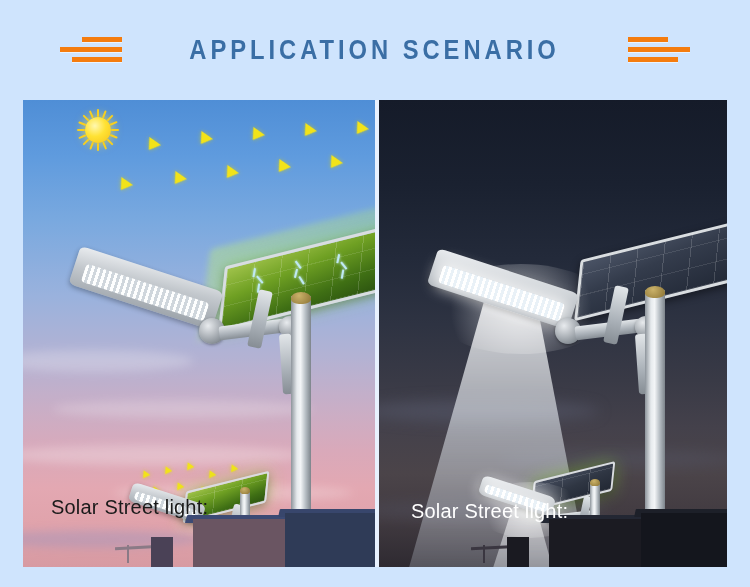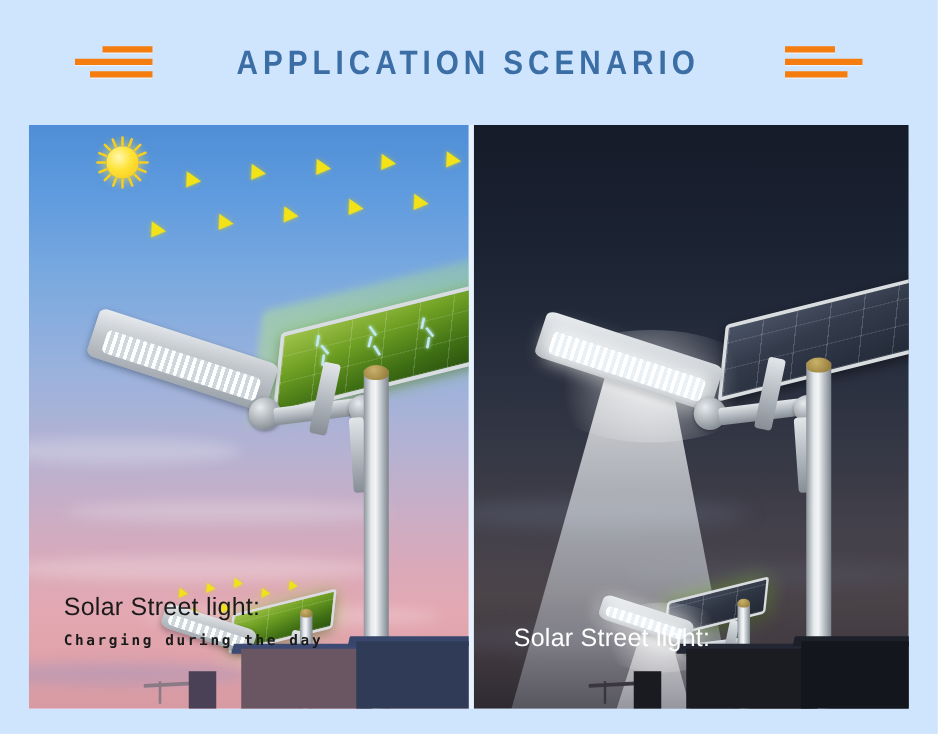--- a/index.html
+++ b/index.html
@@ -388,21 +388,20 @@
       <div class="bld towerp"></div>
       <div class="bld b3"></div>
       <div class="bld b1r roof"></div>
       <div class="bld b1"></div>
       <div class="bld b2r roof"></div>
       <div class="bld b2"></div>
     </div>
 
     <div class="caption">
       <div class="c-main">Solar Street light:</div>
-      <div class="c-sub">Charging during the day</div>
     </div>
   </div>
 
   <div class="panel night">
     <div class="sky-night"></div>
     <div class="nightcloud n1"></div>
     <div class="nightcloud n2"></div>
     <div class="nightcloud n3"></div>
 
     <div class="cone big"></div>

